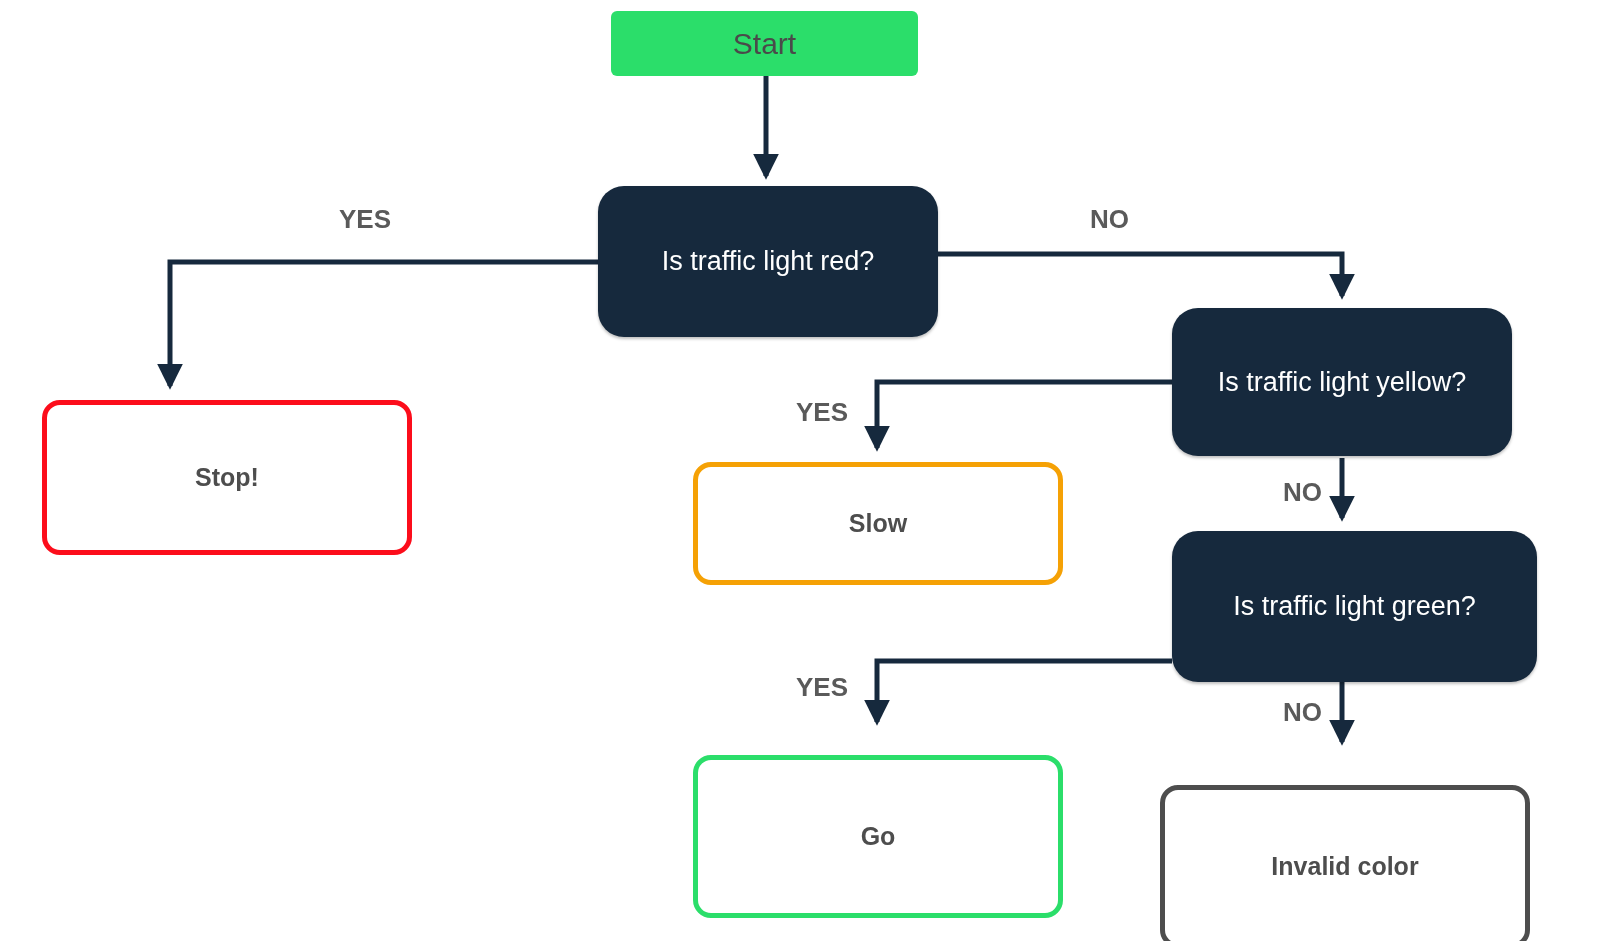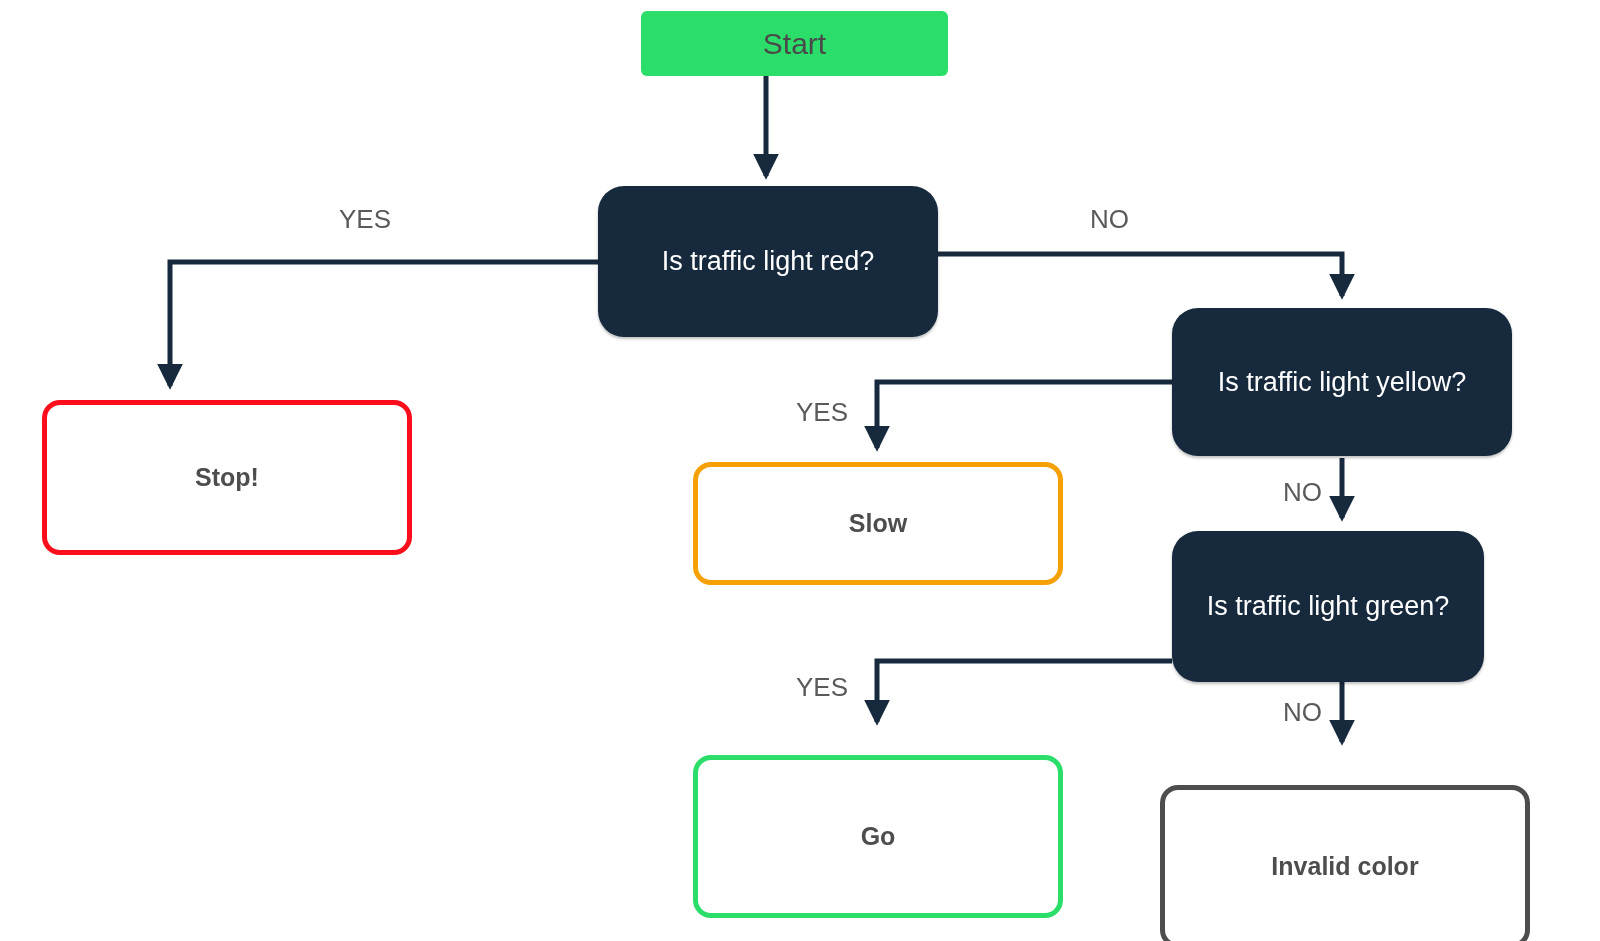--- a/index.html
+++ b/index.html
@@ -61,21 +61,21 @@
   }
   .node-outcome.stop   { border-color: #FC0D1B; }
   .node-outcome.slow   { border-color: #F5A105; }
   .node-outcome.go     { border-color: #2BDE6A; align-items: center; }
   .node-outcome.invalid{ border-color: #4d4d4d; }
 
   .edge-label {
     position: absolute;
     color: #5a5a5a;
     font-size: 26px;
-    font-weight: 400;
+    font-weight: 700;
     white-space: nowrap;
     z-index: 3;
   }
 </style>
 </head>
 <body>
 
 <div id="canvas">
 
   <svg id="edges" viewBox="0 0 1600 941" xmlns="http://www.w3.org/2000/svg">
@@ -100,33 +100,33 @@
      Is traffic light green? --&gt;
     <path d="M 1342 458 L 1342 518" stroke="#16293D" stroke-width="5" fill="none" marker-end="url(#arrow)"></path>
 
      Go --&gt;
     <path d="M 1172 661 L 877 661 L 877 722" stroke="#16293D" stroke-width="5" fill="none" stroke-linejoin="miter" marker-end="url(#arrow)"></path>
 
      Invalid color --&gt;
     <path d="M 1342 682 L 1342 742" stroke="#16293D" stroke-width="5" fill="none" marker-end="url(#arrow)"></path>
   </svg>
 
-  <div class="node node-terminal-start" style="left:611px; top:11px; width:307px; height:65px;margin-left:30px;">
+  <div class="node node-terminal-start" style="left:611px; top:11px; width:307px; height:65px;">
     <span>Start</span>
   </div>
 
   <div class="node node-decision" style="left:598px; top:186px; width:340px; height:151px;">
     <span>Is traffic light red?</span>
   </div>
 
   <div class="node node-decision" style="left:1172px; top:308px; width:340px; height:148px;">
     <span>Is traffic light yellow?</span>
   </div>
 
-  <div class="node node-decision" style="left:1172px; top:531px; width:312px; height:151px;">
+  <div class="node node-decision" style="left:1172px; top:531px; width:365px; height:151px;">
     <span>Is traffic light green?</span>
   </div>
 
   <div class="node node-outcome stop" style="left:42px; top:400px; width:370px; height:155px;">
     <span>Stop!</span>
   </div>
 
   <div class="node node-outcome slow" style="left:693px; top:462px; width:370px; height:123px;">
     <span>Slow</span>
   </div>

